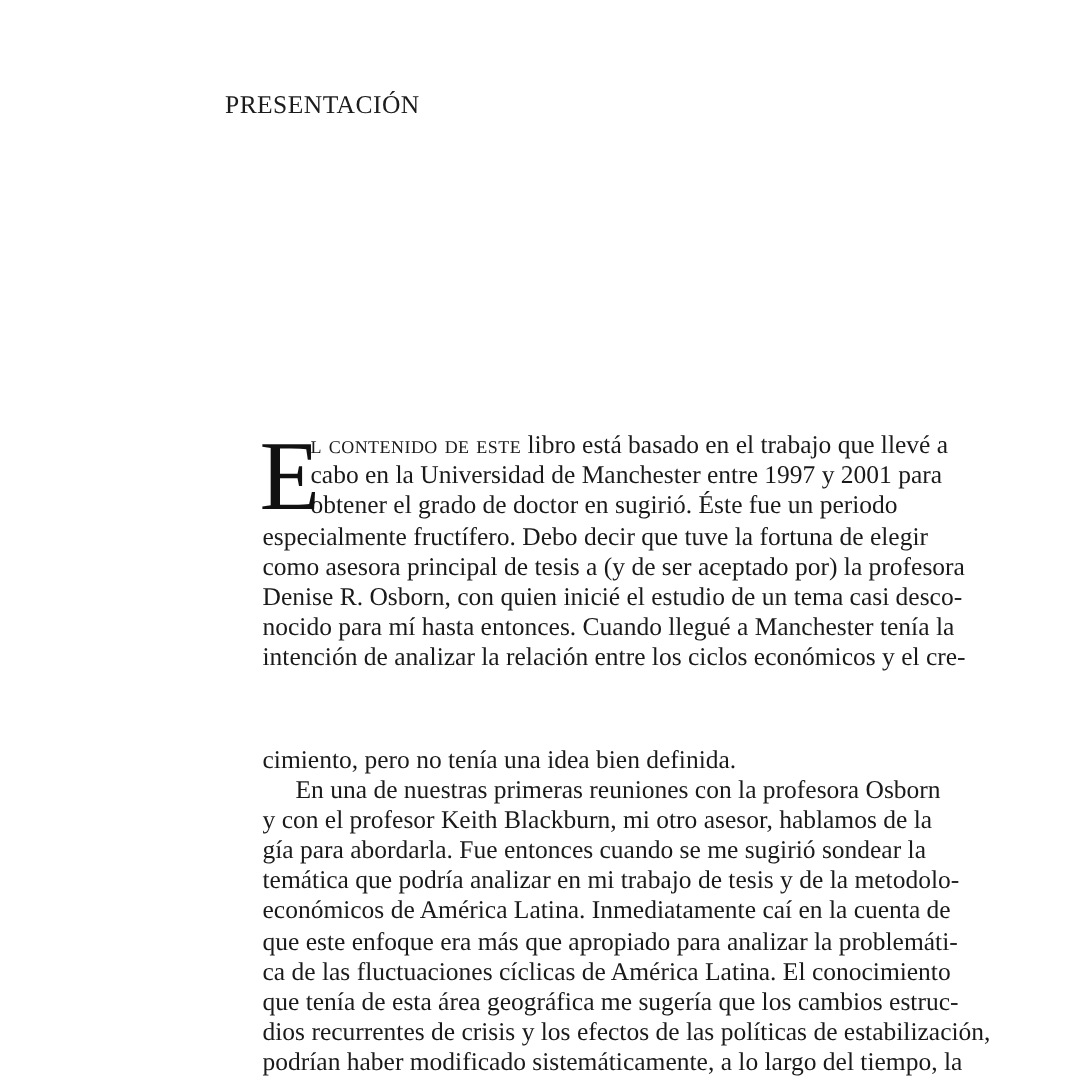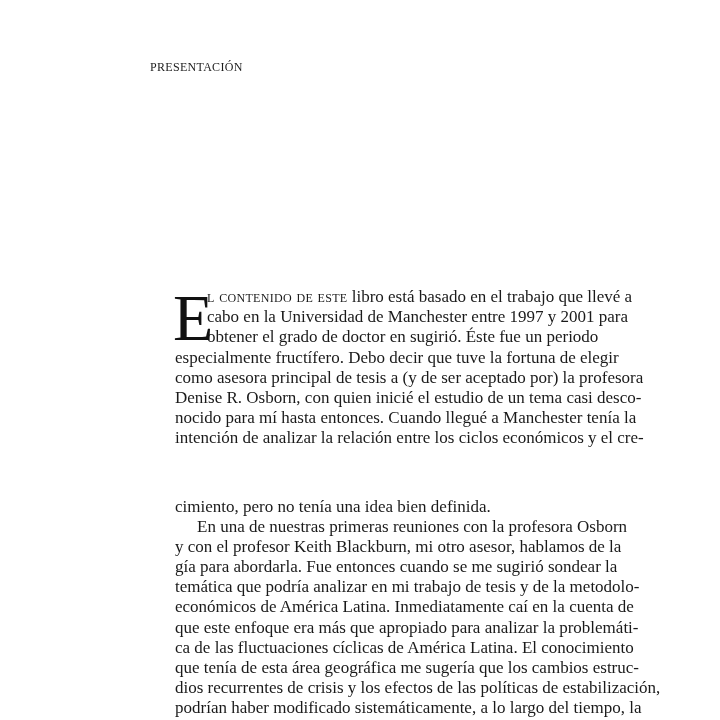--- a/index.html
+++ b/index.html
@@ -2,21 +2,21 @@
 <html><head>
 <meta charset="utf-8">
 <style>
   html, body { margin: 0; padding: 0; }
   body {
     width: 720px; height: 720px; background: #ffffff; position: relative; overflow: hidden;
     font-family: "Liberation Serif", "DejaVu Serif", serif; color: #1a1a1a;
   }
   .title {
     position: absolute; left: 150px; top: 60px;
-    font-size: 12px; letter-spacing: 0.3px; color: #1c1c1c;
+    font-size: 17px; letter-spacing: 0.3px; color: #1c1c1c;
   }
   .body-block {
     position: absolute; left: 175px; top: 287px; width: 372px;
   }
   .line {
     display: block; height: 20.2px; line-height: 20.2px; font-size: 17px;
     white-space: nowrap; text-align: justify; text-align-last: justify;
   }
   .line.last { text-align-last: left; margin-top: 48px; }
   .line.indent { padding-left: 22px; }

